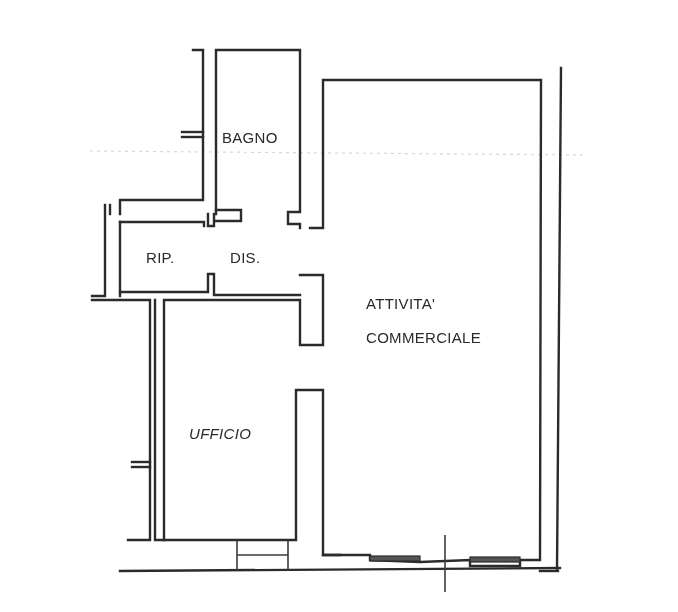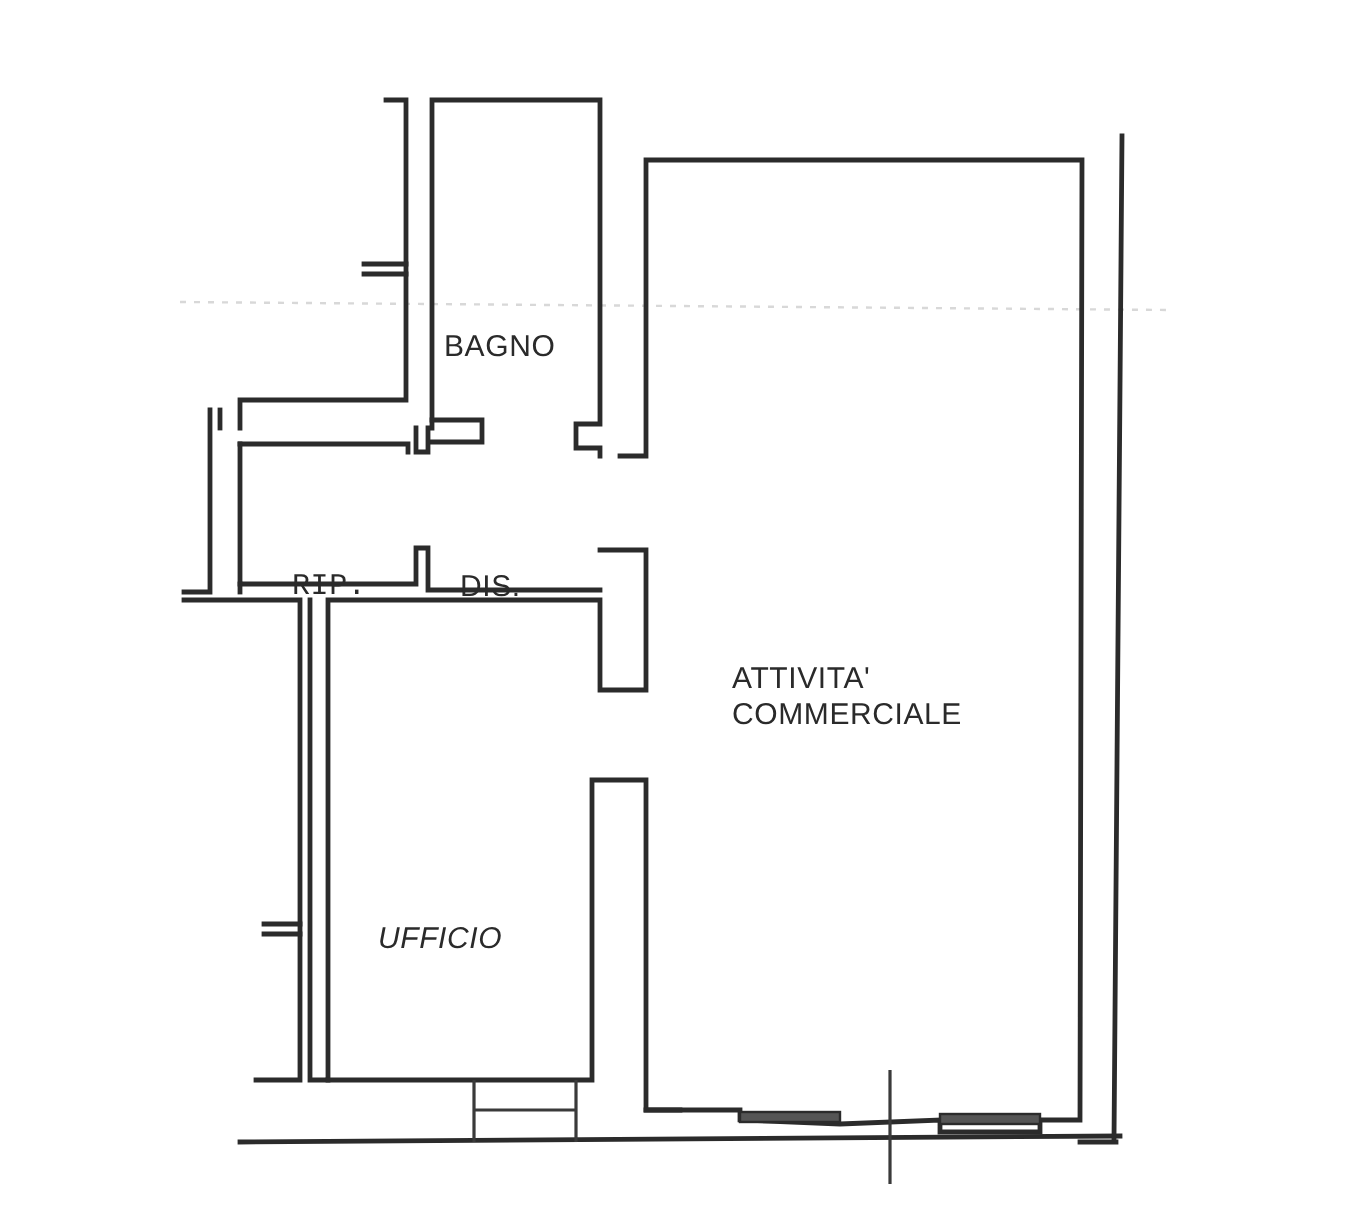--- a/index.html
+++ b/index.html
@@ -10,21 +10,20 @@
   .scanline { stroke: #d8d8d8; stroke-width: 1.2; stroke-dasharray: 3 4; }
   .window { fill: #555; stroke: #2b2b2b; stroke-width: 1.2; }
   .room-label {
     position: absolute;
     font-family: "Liberation Sans", "DejaVu Sans", sans-serif;
     font-size: 15px;
     color: #2a2a2a;
     letter-spacing: 0.3px;
     line-height: 19px;
     white-space: pre;
-    margin-top: 36px;
   }
 </style>
 </head>
 <body>
 
 <svg id="plan" viewBox="0 0 678 612" xmlns="http://www.w3.org/2000/svg">
 
   <line class="scanline" x1="90" y1="151" x2="585" y2="155"></line>
 
   <g>
@@ -66,17 +65,17 @@
     <polyline class="wall" points="310,228 323,228 323,80 541,80 540,560 520,560 520,566 470,566 470,560 420,562 370,560 370,555 323,555"></polyline>
     <line class="wall" x1="561" y1="68" x2="557" y2="570"></line>
     <line class="wall" x1="540" y1="571" x2="558" y2="571"></line>
     <rect class="window" x="370" y="556" width="50" height="5"></rect>
     <rect class="window" x="470" y="557" width="50" height="5"></rect>
     <line class="thin" x1="445" y1="535" x2="445" y2="592"></line>
   </g>
 </svg>
 
 <div class="room-label" style="left:222px; top:128px;">BAGNO</div>
-<div class="room-label" style="left:146px; top:248px;font-family:Liberation Mono, monospace;">RIP.</div>
+<div class="room-label" style="left:146px; top:248px;">RIP.</div>
 <div class="room-label" style="left:230px; top:248px;">DIS.</div>
 <div class="room-label" style="left:189px; top:424px;font-style:italic;">UFFICIO</div>
 <div class="room-label" style="left:366px; top:294px;text-align:right;">ATTIVITA'</div>
-<div class="room-label" style="left:366px; top:312px;">COMMERCIALE</div>
+<div class="room-label" style="left:366px; top:328px;">COMMERCIALE</div>
 
 </body></html>

